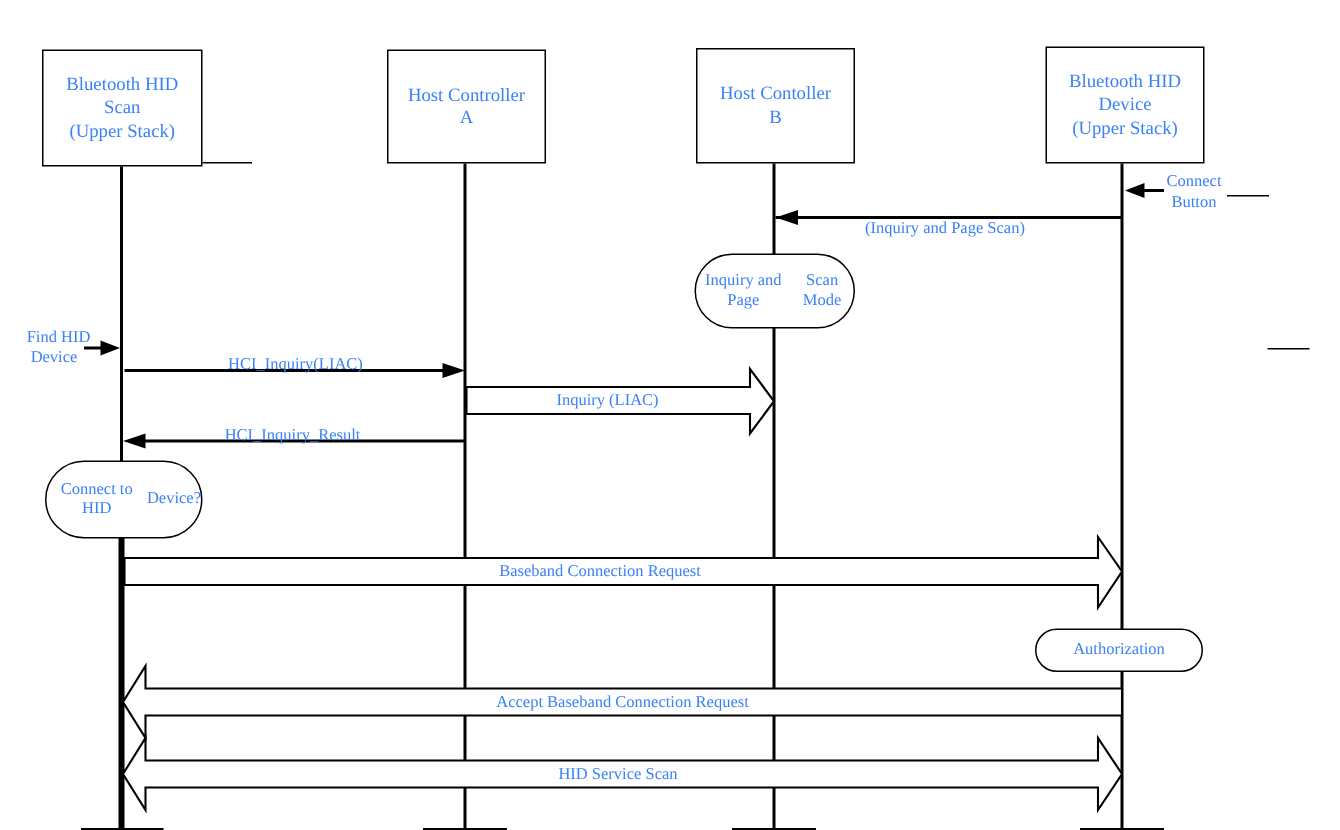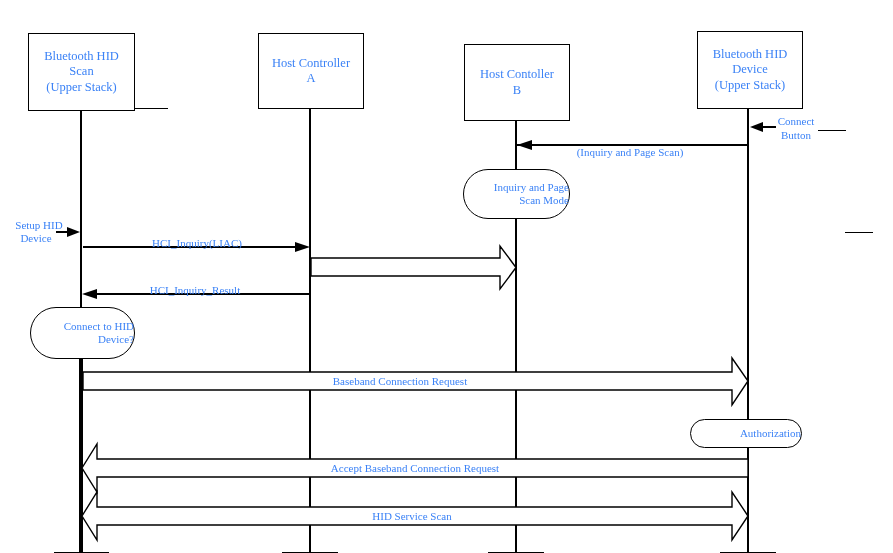--- a/index.html
+++ b/index.html
@@ -16,21 +16,21 @@
   .terminator{position:absolute;background:#000;height:4px;z-index:1;}
   .hline{position:absolute;background:#000;height:1.4px;z-index:3;}
   .msg-label{position:absolute;font-size:11px;line-height:13px;white-space:nowrap;text-align:center;z-index:3;}
   .arrowhead{position:absolute;width:0;height:0;z-index:3;}
   .ah-left{border-top:5.5px solid transparent;border-bottom:5.5px solid transparent;border-right:15px solid #000;}
   .ah-right{border-top:5.5px solid transparent;border-bottom:5.5px solid transparent;border-left:15px solid #000;}
   .ah-sm-left{border-top:5px solid transparent;border-bottom:5px solid transparent;border-right:13px solid #000;}
   .ah-sm-right{border-top:5px solid transparent;border-bottom:5px solid transparent;border-left:13px solid #000;}
   .stadium{
     position:absolute;border:1.6px solid #000;background:#fff;border-radius:999px;
-    display:flex;flex-direction:column;align-items:flex-end;justify-content:center;
+    display:flex;align-items:center;justify-content:center;
     text-align:center;font-size:11px;line-height:13.5px;z-index:5;
   }
   #block-arrows{position:absolute;left:0;top:0;z-index:2;}
   #block-arrows polygon{fill:#ffffff;stroke:#000000;stroke-width:1.4;}
   .block-label{position:absolute;font-size:11px;line-height:13px;white-space:nowrap;text-align:center;z-index:3;}
 </style>
 </head>
 <body>
 
 <div id="canvas">
@@ -55,21 +55,21 @@
 
   <div class="actor-box" style="left:28px;top:9px;width:105px;height:76px;">
     <div>Bluetooth HID</div>
     <div>Scan</div>
     <div>(Upper Stack)</div>
   </div>
   <div class="actor-box" style="left:258px;top:9px;width:104px;height:74px;">
     <div>Host Controller</div>
     <div>A</div>
   </div>
-  <div class="actor-box" style="left:464px;top:20px;width:104px;height:75px;align-items:center;">
+  <div class="actor-box" style="left:464px;top:8px;width:104px;height:75px;align-items:center;">
     <div>Host Contoller</div>
     <div>B</div>
   </div>
   <div class="actor-box" style="left:697px;top:7px;width:104px;height:76px;">
     <div>Bluetooth HID</div>
     <div>Device</div>
     <div>(Upper Stack)</div>
   </div>
 
   <div class="hline" style="left:133px;top:83.5px;width:35px;"></div>
@@ -78,29 +78,30 @@
   <div class="arrowhead ah-sm-left" style="left:750px;top:98px;"></div>
   <div class="hline" style="left:762px;top:102.3px;width:14px;"></div>
   <div class="msg-label" style="left:775px;top:91px;width:42px;">Connect</div>
   <div class="msg-label" style="left:775px;top:105px;width:42px;">Button</div>
   <div class="hline" style="left:818px;top:106px;width:28px;"></div>
 
   <div class="hline" style="left:517px;top:120.3px;width:231px;"></div>
   <div class="arrowhead ah-left" style="left:517px;top:115.5px;"></div>
   <div class="msg-label" style="left:530px;top:122px;width:200px;">(Inquiry and Page Scan)</div>
 
-  <div class="msg-label" style="left:14px;top:195px;width:50px;">Setup HID</div>
+  <div class="msg-label" style="left:14px;top:195px;width:50px;">Find HID</div>
   <div class="msg-label" style="left:14px;top:208px;width:44px;">Device</div>
   <div class="hline" style="left:56px;top:207.3px;width:12px;"></div>
   <div class="arrowhead ah-sm-right" style="left:67px;top:203px;"></div>
 
   <div class="hline" style="left:83px;top:222.3px;width:214px;"></div>
   <div class="arrowhead ah-right" style="left:295px;top:217.5px;"></div>
   <div class="msg-label" style="left:97px;top:213px;width:200px;">HCI_Inquiry(LIAC)</div>
 
+  <div class="block-label" style="left:315px;top:236.5px;width:180px;">Inquiry (LIAC)</div>
 
   <div class="hline" style="left:90px;top:269.3px;width:220px;"></div>
   <div class="arrowhead ah-left" style="left:82px;top:264.5px;"></div>
   <div class="msg-label" style="left:95px;top:260px;width:200px;">HCI_Inquiry_Result</div>
 
   <div class="block-label" style="left:250px;top:350.5px;width:300px;">Baseband Connection Request</div>
   <div class="block-label" style="left:265px;top:437.5px;width:300px;">Accept Baseband Connection Request</div>
   <div class="block-label" style="left:262px;top:485.5px;width:300px;">HID Service Scan</div>
 
   <div class="stadium" style="left:463px;top:145px;width:105px;height:48px;">

